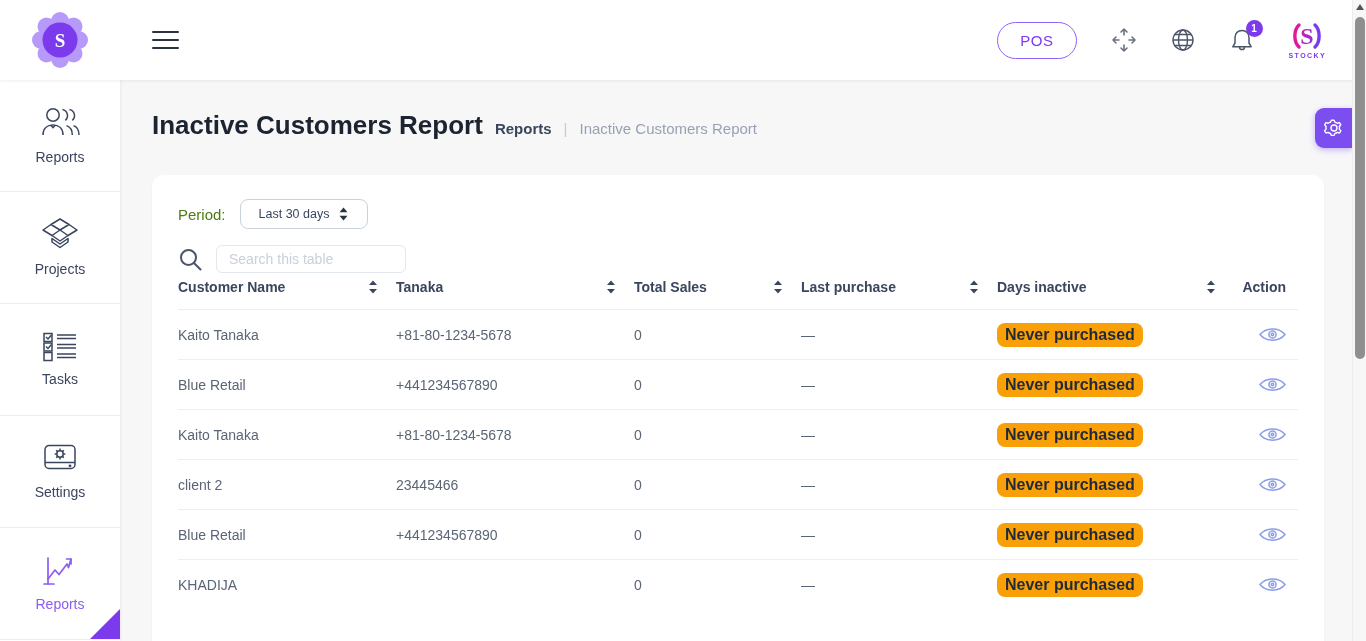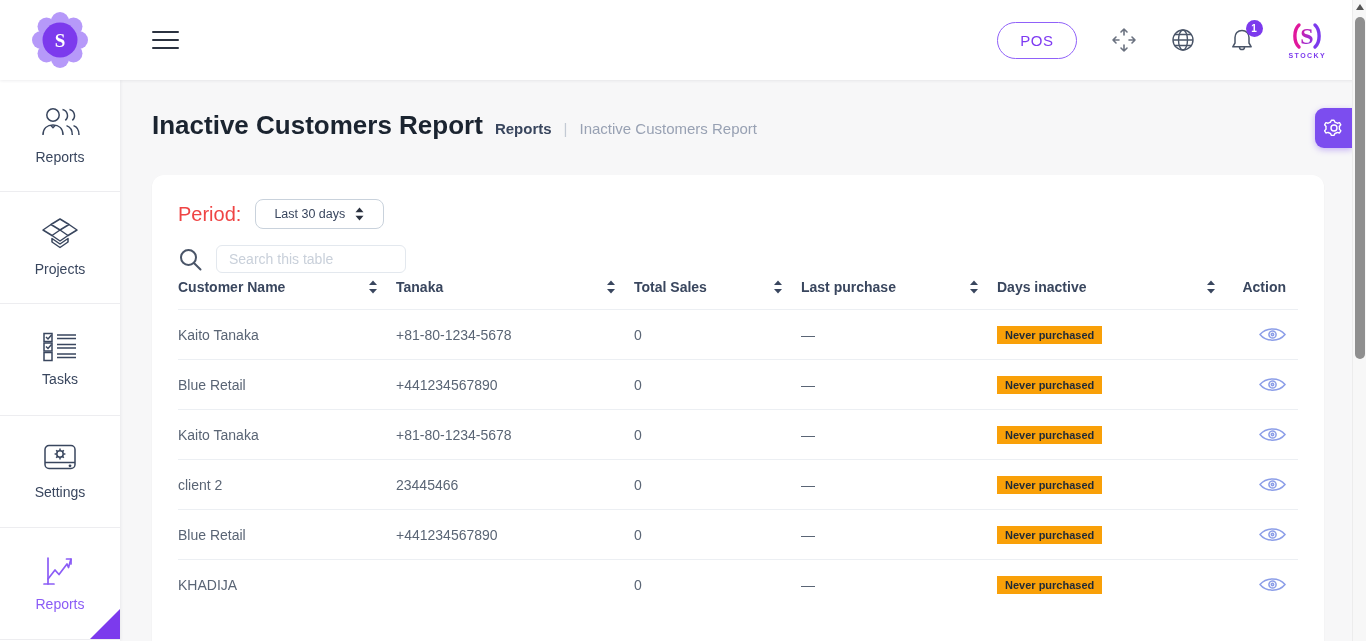--- a/index.html
+++ b/index.html
@@ -42,41 +42,41 @@
   .crumb-current { font-size:15px; color:#98a1b3; }
 
   .gear-fab { position:absolute; right:0; top:28px; width:37px; height:40px; background:#7c4def;
               border:none; border-radius:9px 0 0 9px; cursor:pointer; display:flex; align-items:center;
               justify-content:center; box-shadow:0 2px 6px rgba(124,77,239,.4); }
 
   .card { margin:34px 28px 0 32px; background:#fff; border-radius:12px; padding:24px 26px;
           box-shadow:0 1px 2px rgba(16,24,40,.05); min-height:500px; }
 
   .period-row { display:flex; align-items:center; gap:14px; }
-  .period-label { font-size:20px; color:#ef4444; }
+  .period-label { font-size:15px; color:#4d7c0f; }
   .period-select { display:flex; align-items:center; gap:9px; border:1px solid #c9d2dc; border-radius:8px;
                    background:#fff; padding:7px 18px; font-size:12.5px; color:#39465e; cursor:pointer;
                    font-family:"Liberation Sans",sans-serif; }
   .search-row { display:flex; align-items:center; gap:13px; margin-top:16px; }
   .search-input { width:190px; height:28px; border:1px solid #e3e8ee; border-radius:6px; padding:0 12px;
                   font-size:14px; color:#39465e; outline:none; font-family:"Liberation Sans",sans-serif; }
   .search-input::placeholder { color:#c9d0da; }
 
   
   .tbl { }
   .tbl-head { display:flex; align-items:center; padding:6px 0 14px; }
   .hcell { display:flex; align-items:center; justify-content:space-between; padding-right:18px;
            font-size:14px; font-weight:bold; color:#39465e; cursor:pointer; }
   .c1{width:218px;} .c2{width:238px;} .c3{width:167px;} .c4{width:196px;align-items:center;} .c5{width:237px;}
   .c6{flex:1; justify-content:flex-end; padding-right:12px;}
   .trow { display:flex; align-items:center; height:50px; border-top:1px solid #eceff3; }
   .tcell { font-size:14px; color:#5a6575; padding-right:18px; overflow:hidden; white-space:nowrap; }
   .tcell.c6 { display:flex; justify-content:flex-end; padding-right:12px; }
-  .badge { display:inline-block; background:#f9a008; color:#1f2937; font-size:11px; font-weight:bold;
-           padding:3px 8px; border-radius:0; }
+  .badge { display:inline-block; background:#f9a008; color:#1f2937; font-size:16px; font-weight:bold;
+           padding:3px 8px; border-radius:8px; }
   .eye-btn { background:none; border:none; cursor:pointer; display:flex; align-items:center; }
 
   
   .scrollbar { position:absolute; right:0; top:0; width:14px; height:641px; background:#f7f7f7;
                border-left:1px solid #ececec; z-index:50; }
   .sb-arrow-up { position:absolute; top:4px; left:3px; width:0; height:0;
                  border-left:4px solid transparent; border-right:4px solid transparent;
                  border-bottom:6px solid #555; }
   .sb-thumb { position:absolute; left:2px; top:17px; width:10px; height:342px; background:#8f8f8f; border-radius:6px; }
 </style>

